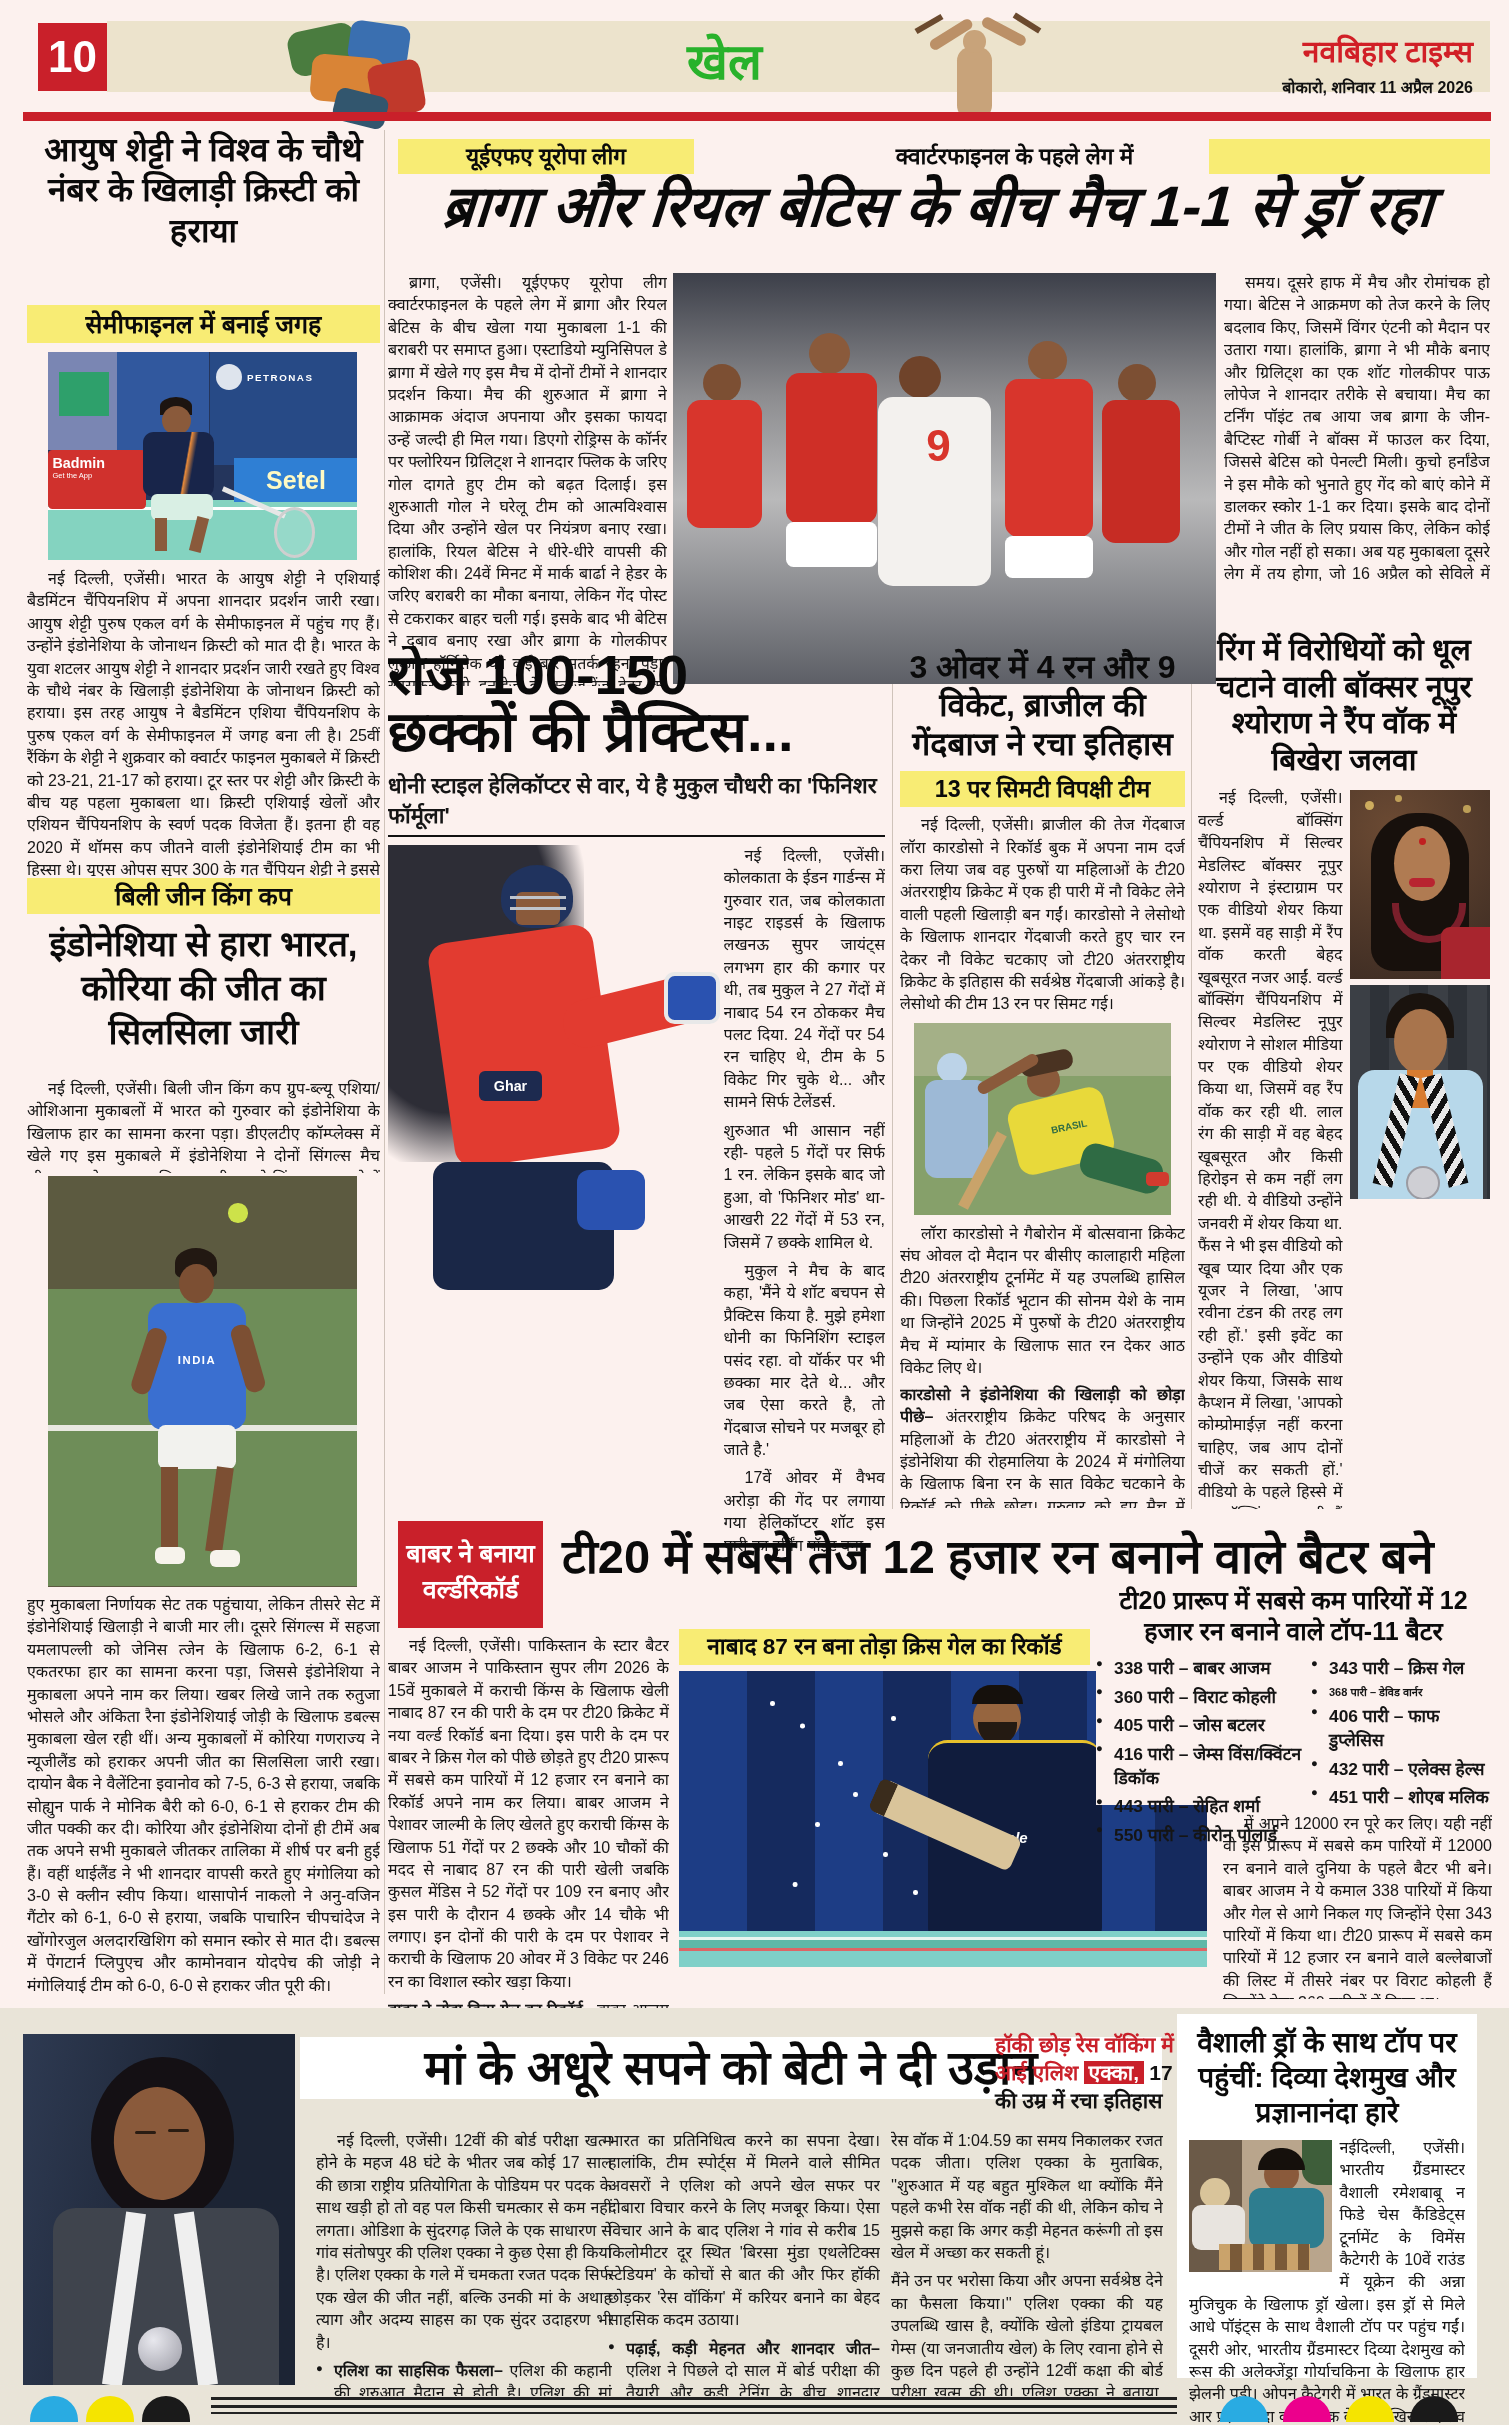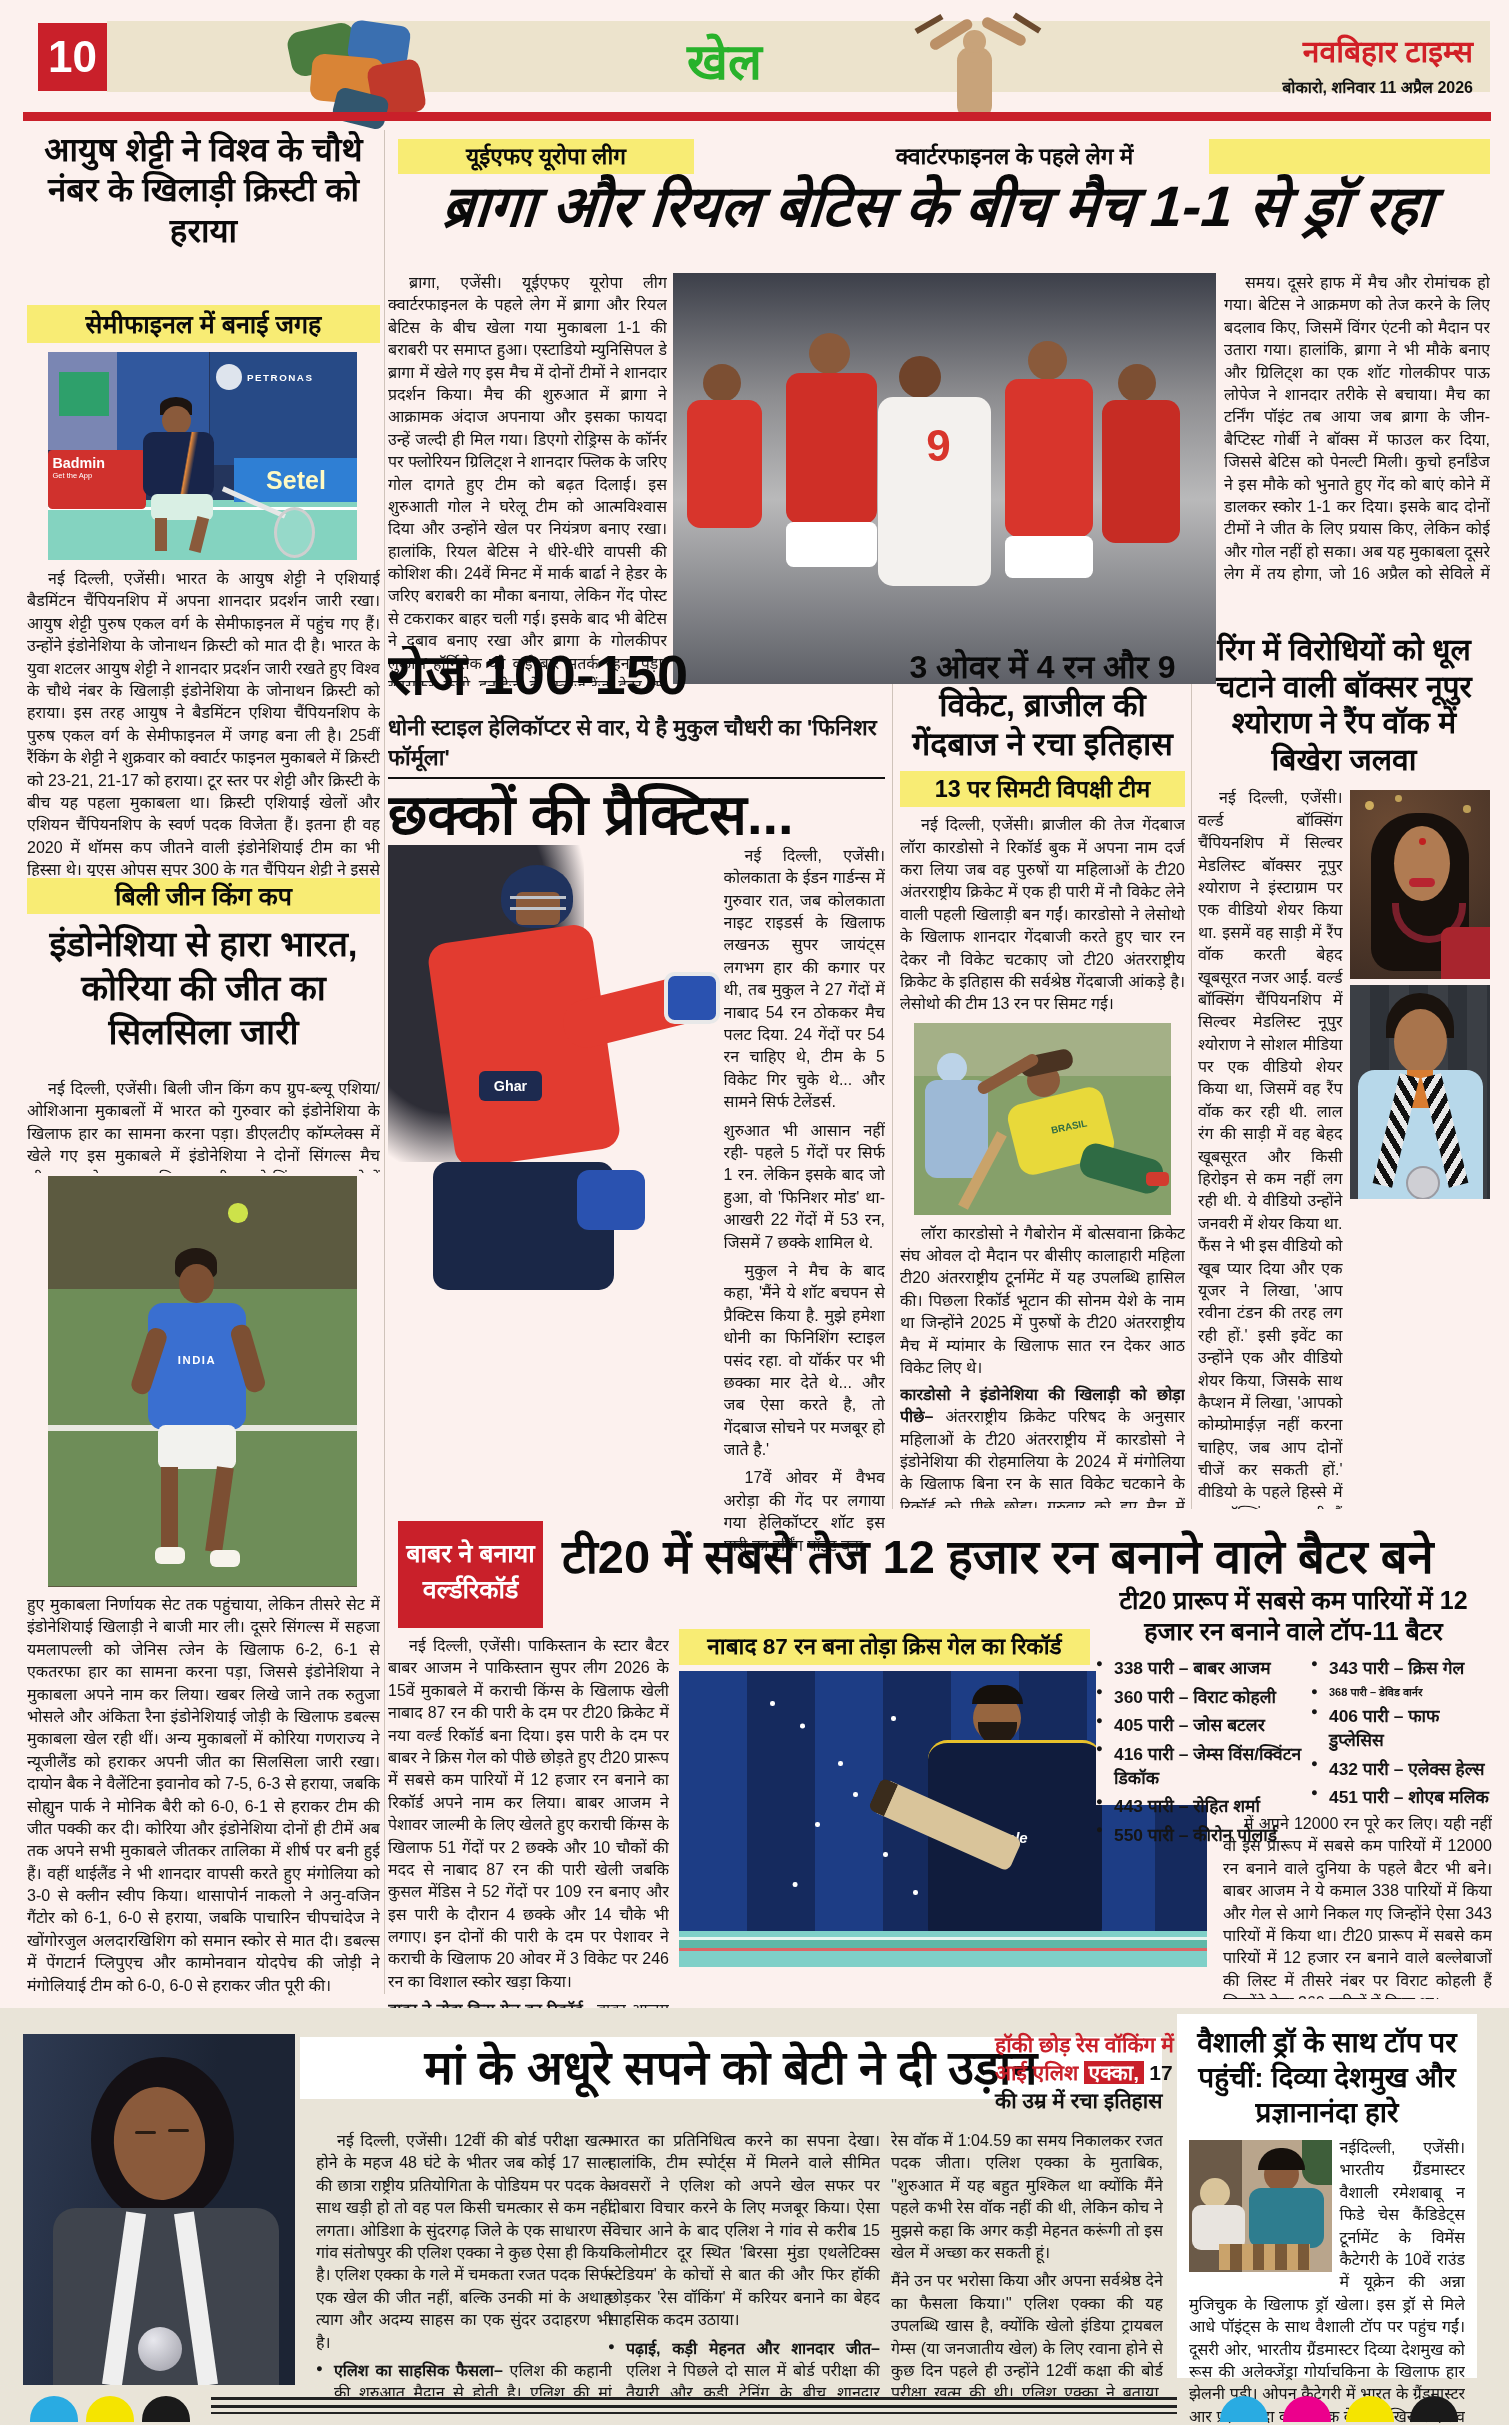--- a/index.html
+++ b/index.html
@@ -134,22 +134,22 @@
     <div class="pp" style="left:332px;top:263px;width:88px;height:42px;background:#fff;border-radius:7.5px;"></div>
   </div>
 
   <div class="abs bt" style="left:1224px;top:272px;width:266px;height:313px;">
     <p class="ind">समय। दूसरे हाफ में मैच और रोमांचक हो गया। बेटिस ने आक्रमण को तेज करने के लिए बदलाव किए, जिसमें विंगर एंटनी को मैदान पर उतारा गया। हालांकि, ब्रागा ने भी मौके बनाए और ग्रिलिट्श का एक शॉट गोलकीपर पाऊ लोपेज ने शानदार तरीके से बचाया। मैच का टर्निंग पॉइंट तब आया जब ब्रागा के जीन-बैप्टिस्ट गोर्बी ने बॉक्स में फाउल कर दिया, जिससे बेटिस को पेनल्टी मिली। कुचो हर्नांडेज ने इस मौके को भुनाते हुए गेंद को बाएं कोने में डालकर स्कोर 1-1 कर दिया। इसके बाद दोनों टीमों ने जीत के लिए प्रयास किए, लेकिन कोई और गोल नहीं हो सका। अब यह मुकाबला दूसरे लेग में तय होगा, जो 16 अप्रैल को सेविले में खेला जाएगा।</p>
 
   </div>
 
   <div class="abs" style="left:388px;top:646px;width:497px;height:906px;overflow:hidden;">
     <div style="font-size:56px;font-weight:bold;line-height:1.02;color:#0a0a0a;">रोज 100-150</div>
+    <div style="font-size:56px;font-weight:bold;line-height:1.05;color:#0a0a0a;">छक्कों की प्रैक्टिस...</div>
     <div style="font-size:22px;font-weight:bold;border-bottom:2.3px solid #111;padding:7.5px 0 6px 0;margin-bottom:7.5px;">धोनी स्टाइल हेलिकॉप्टर से वार, ये है मुकुल चौधरी का 'फिनिशर फॉर्मूला'</div>
-    <div style="font-size:56px;font-weight:bold;line-height:1.05;color:#0a0a0a;">छक्कों की प्रैक्टिस...</div>
 
     <div style="position:relative;">
       <div style="float:left;width:325px;height:460px;position:relative;margin:0 10.6px 6px 0;">
         <div class="pp" style="left:0;top:0;width:196px;height:317px;background:radial-gradient(ellipse at 30% 30%,#2d2d36 0%,#2d2d36 55%,rgba(45,45,54,0) 75%);"></div>
         <div class="pp" style="left:113px;top:19.6px;width:72px;height:63px;border-radius:50% 50% 42% 42%;background:#20335e;"></div>
         <div class="pp" style="left:128px;top:47px;width:44px;height:33px;background:#8a5a3b;border-radius:6px;"></div>
         <div class="pp" style="left:122px;top:51px;width:56px;height:3px;background:#bfc4cc;"></div>
         <div class="pp" style="left:122px;top:62px;width:56px;height:3px;background:#bfc4cc;"></div>
         <div class="pp" style="left:53px;top:88px;width:166px;height:226px;border-radius:19.6px;background:#e23b30;transform:rotate(-8deg);"></div>
         <div class="pp" style="left:91px;top:226px;width:63px;height:30px;background:#1d2a4f;border-radius:6px;color:#fff;font-size:14.3px;font-weight:bold;text-align:center;line-height:30px;">Ghar</div>

